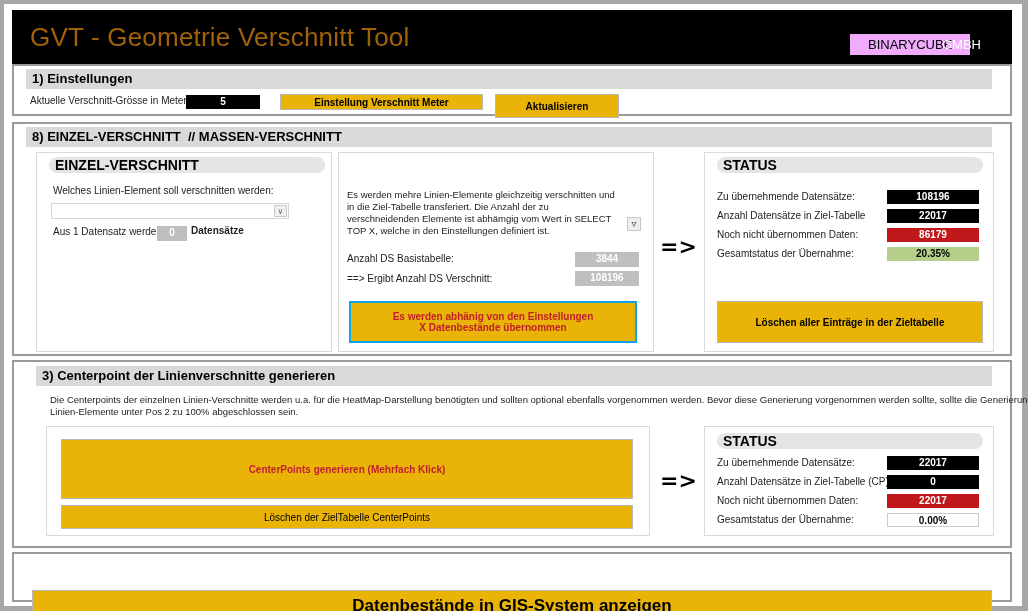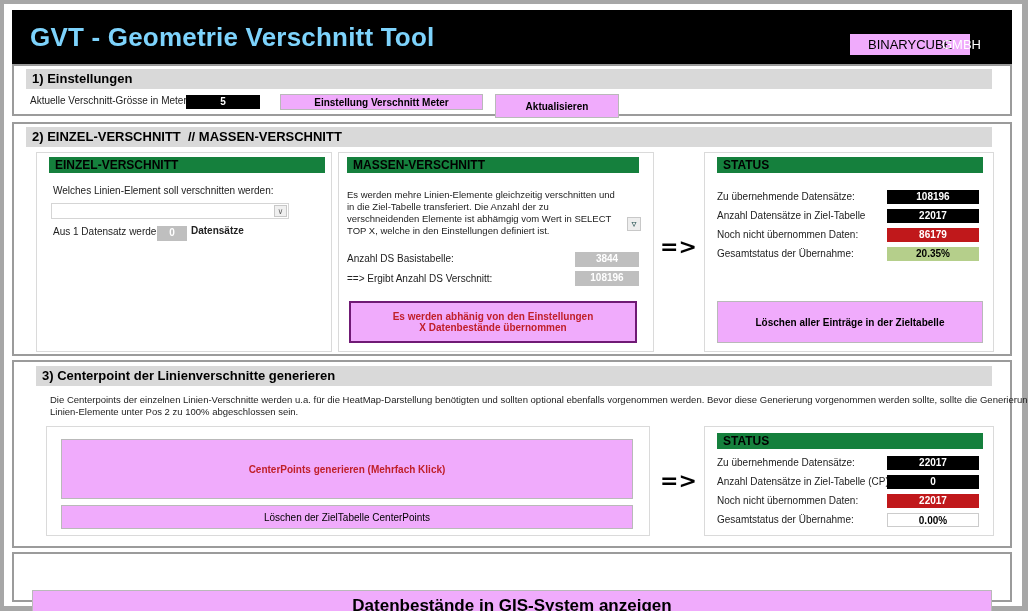--- a/index.html
+++ b/index.html
@@ -12,52 +12,52 @@
   }
   .page {
     position: absolute; left: 4px; top: 4px; width: 1018px; height: 602px;
     background: #ffffff;
   }
   .abs { position: absolute; }
   .header {
     left: 8px; top: 6px; width: 1000px; height: 54px; background: #000;
   }
   .header .title {
-    position: absolute; left: 18px; top: 12px; color: #7dd3fc;
-    font-size: 26px; font-weight: bold; letter-spacing: 0.2px;
+    position: absolute; left: 18px; top: 12px; color: #a16207;
+    font-size: 26px; font-weight: normal; letter-spacing: 0.2px;
   }
   .brand-box {
     position: absolute; left: 838px; top: 24px; height: 21px; padding: 0 18px;
     background: #f0abfc; color: #000; font-size: 13px; line-height: 21px;
   }
   .brand-rest {
     position: absolute; left: 930px; top: 24px; color: #fff; font-size: 13px; line-height: 21px;
   }
   .section {
     border: 2px solid #9b9b9b; background: #fff; padding-left: 13px;
   }
   .sec-bar {
     position: absolute; background: #d9d9d9; font-weight: bold; font-size: 13px;
     line-height: 20px; padding-left: 6px;
   }
   .panel {
     position: absolute; border: 1px solid #dadada; background: #fff;
   }
   .panel-bar {
-    position: absolute; background: #15803d; font-weight: bold; font-size: 12px;
-    line-height: 16px; padding-left: 6px;
+    position: absolute; background: #e5e5e5; font-weight: bold; font-size: 14px;
+    line-height: 16px; padding-left: 6px; border-radius: 8px;
   }
   .lbl { position: absolute; font-size: 10px; color: #222; white-space: nowrap; }
   .btn {
-    position: absolute; background: #f0abfc; border: 1px solid #b9b9b9;
+    position: absolute; background: #eab308; border: 1px solid #b9b9b9;
     font-size: 10px; font-weight: bold; text-align: left;
     display: flex; align-items: center; justify-content: center; cursor: pointer;
   }
   .btn.red { color: #c0202a; }
-  .btn.blue { border: 2px solid #701a75; }
+  .btn.blue { border: 2px solid #0ea5e9; }
   .val {
     position: absolute; height: 14px; font-size: 10px; font-weight: bold;
     text-align: center; line-height: 14px;
   }
   .val.black { background: #000; color: #fff; }
   .val.red { background: #c0181b; color: #fff; }
   .val.green { background: #b5cf8b; color: #000; }
   .val.white { background: #fff; color: #000; border: 1px solid #ccc; }
   .val.grey { background: #bfbfbf; color: #fff; }
   .arrow {
@@ -78,36 +78,35 @@
 
   <div class="abs section" style="left:8px; top:60px; width:1000px; height:52px;">
     <div class="sec-bar" style="left:12px; top:3px; width:966px; height:20px;">1) Einstellungen</div>
     <div class="lbl" style="left:16px; top:29px;">Aktuelle Verschnitt-Grösse in Meter:</div>
     <div class="val black" style="left:172px; top:29px; width:74px;">5</div>
     <div class="btn" style="left:266px; top:28px; width:203px; height:16px;">Einstellung Verschnitt Meter</div>
     <div class="btn" style="left:481px; top:28px; width:124px; height:24px;">Aktualisieren</div>
   </div>
 
   <div class="abs section" style="left:8px; top:118px; width:1000px; height:234px;">
-    <div class="sec-bar" style="left:12px; top:3px; width:966px; height:20px; white-space:pre;">2) EINZEL-VERSCHNITT  // MASSEN-VERSCHNITT</div>
+    <div class="sec-bar" style="left:12px; top:3px; width:966px; height:20px; white-space:pre;">8) EINZEL-VERSCHNITT  // MASSEN-VERSCHNITT</div>
 
     <div class="panel" style="left:22px; top:28px; width:296px; height:200px;">
       <div class="panel-bar" style="left:12px; top:4px; width:276px; height:16px;">EINZEL-VERSCHNITT</div>
       <div class="lbl" style="left:16px; top:32px;">Welches Linien-Element soll verschnitten werden:</div>
       <div class="abs" style="left:14px; top:50px; width:238px; height:16px; border:1px solid #d5d5d5; background:#fff;">
         <span style="font-size:10px; padding-left:3px;"></span>
         <span style="position:absolute; right:1px; top:1px; width:13px; height:12px; border:1px solid #c8c8c8; background:#f0f0f0; font-size:8px; line-height:11px; text-align:center; color:#666;">∨</span>
       </div>
       <div class="lbl" style="left:16px; top:73px;">Aus 1 Datensatz werden</div>
       <div class="val grey" style="left:120px; top:73px; width:30px; height:15px;">0</div>
       <div class="lbl" style="left:154px; top:72px;font-weight:bold;">Datensätze</div>
     </div>
 
     <div class="panel" style="left:324px; top:28px; width:316px; height:200px;">
-      <div class="panel-bar" style="left:8px; top:4px; width:292px; height:16px;">MASSEN-VERSCHNITT</div>
       <div class="para" style="left:8px; top:36px; width:276px;">Es werden mehre Linien-Elemente gleichzeitig verschnitten und in die Ziel-Tabelle transferiert. Die Anzahl der zu verschneidenden Elemente ist abhämgig vom Wert in SELECT TOP X, welche in den Einstellungen definiert ist.</div>
       <div class="abs" style="left:288px; top:64px; width:14px; height:14px; border:1px solid #c8c8c8; background:#eee; font-size:10px; line-height:12px; text-align:center; color:#1d4b4b;">▿</div>
       <div class="lbl" style="left:8px; top:100px;">Anzahl DS Basistabelle:</div>
       <div class="val grey" style="left:236px; top:99px; width:64px; height:15px;">3844</div>
       <div class="lbl" style="left:8px; top:120px;">==&gt; Ergibt Anzahl DS Verschnitt:</div>
       <div class="val grey" style="left:236px; top:118px; width:64px; height:15px;">108196</div>
       <div class="btn red blue" style="left:10px; top:148px; width:288px; height:42px; flex-direction:column;">
         <span>Es werden abhänig von den Einstellungen</span>
         <span>X Datenbestände übernommen</span>
       </div>

